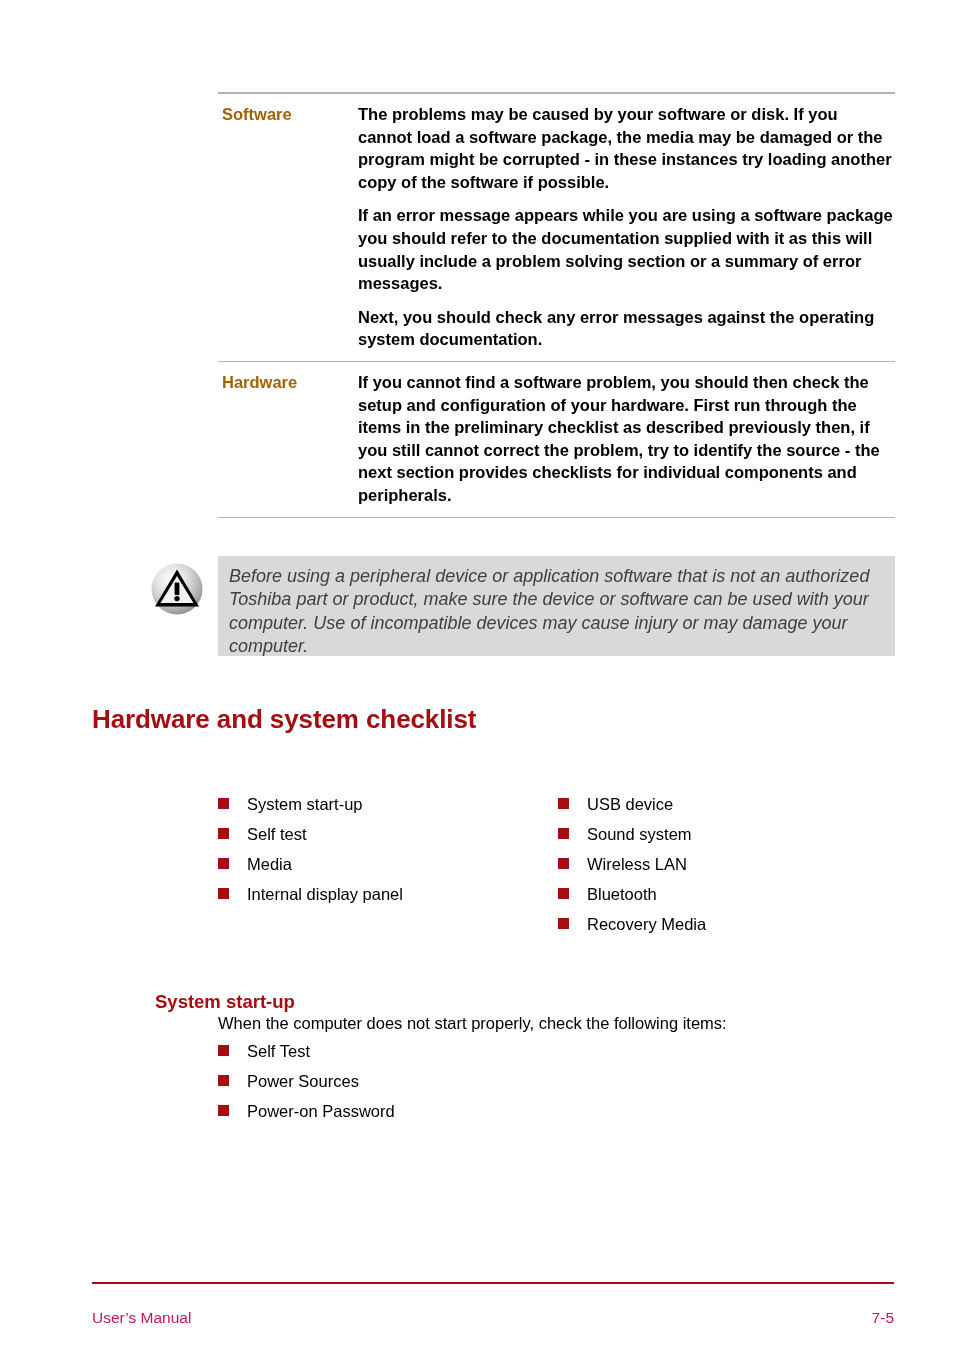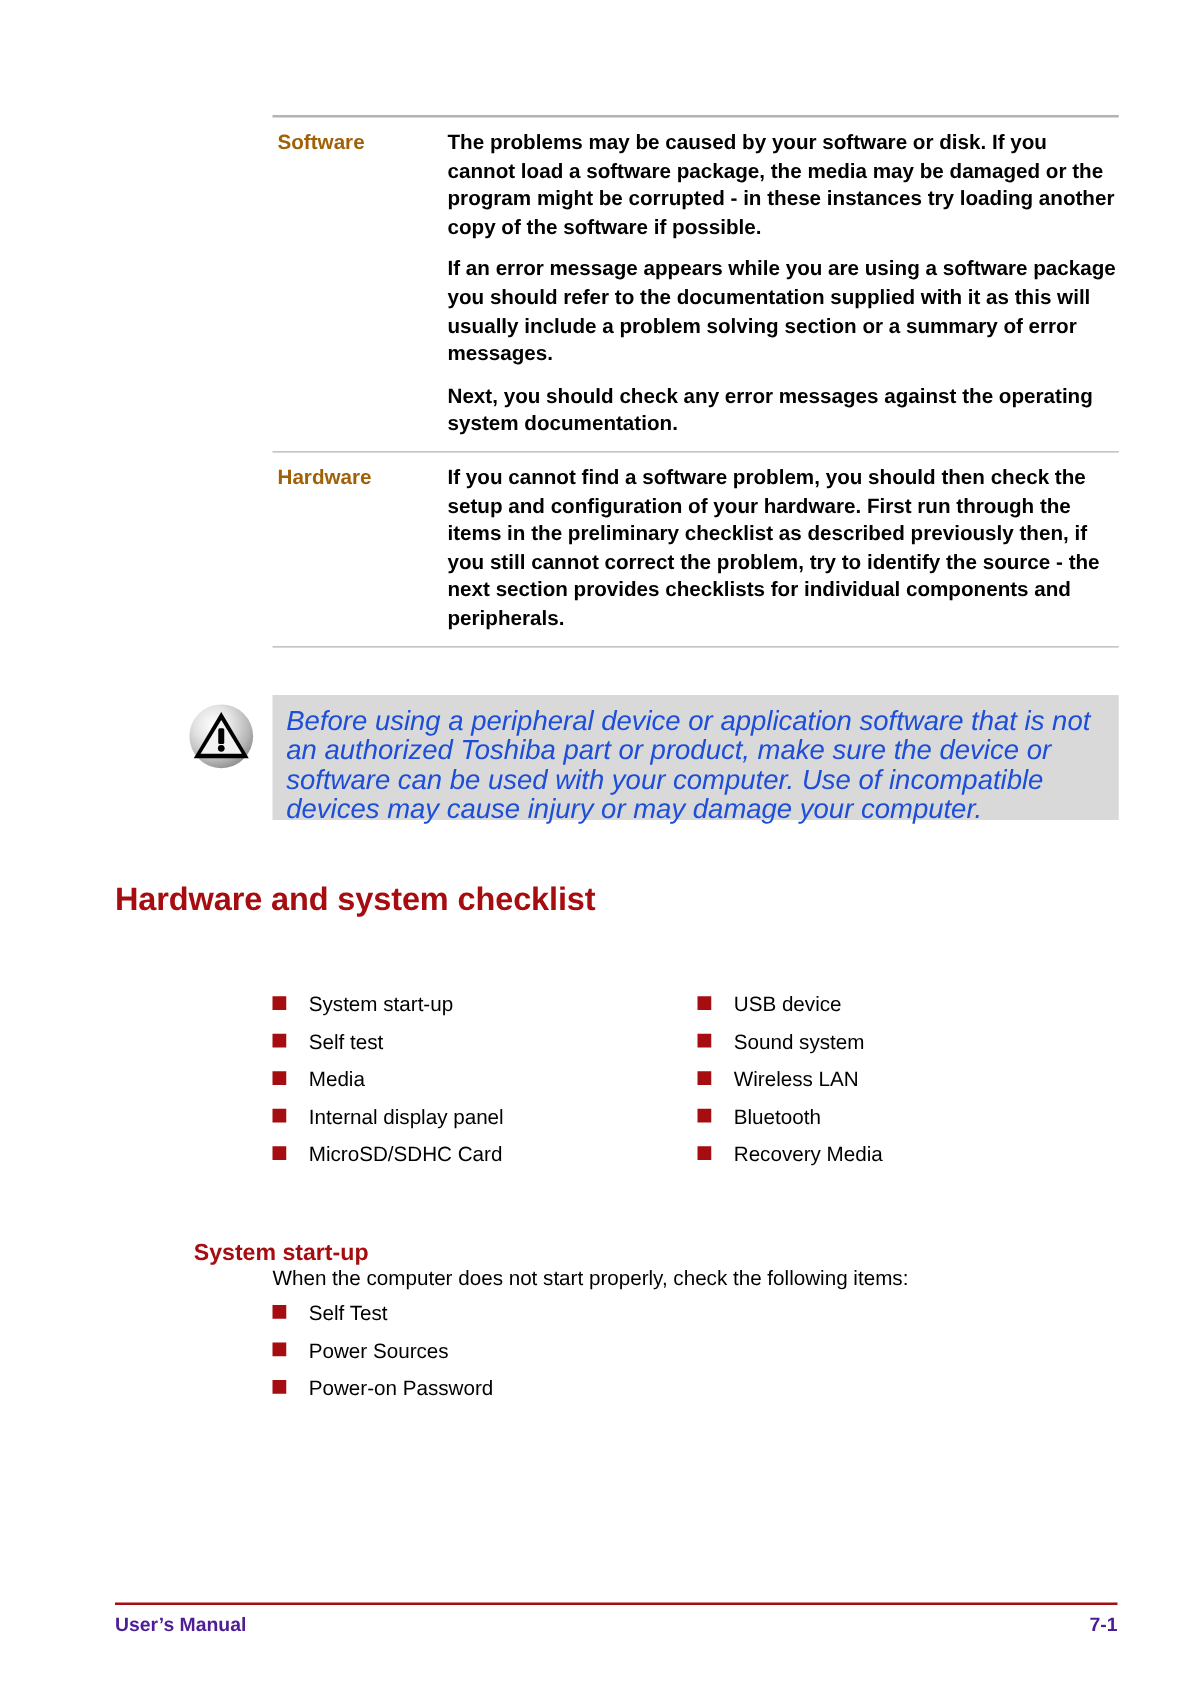--- a/index.html
+++ b/index.html
@@ -112,24 +112,24 @@
     position: absolute;
     left: 126px;
     top: 0px;
     width: 677px;
     height: 100px;
     background: #d9d9d9;
     box-sizing: border-box;
   }
   .caution-text {
     padding: 9px 14px 0 11px;
-    font-size: 22px;
+    font-size: 18px;
     font-style: italic;
     line-height: 23.4px;
-    color: #1d4ed8;
+    color: #404040;
   }
 
   
   .h1 {
     position: absolute;
     left: 92px;
     top: 687px;
     font-size: 26px;
     font-weight: bold;
     color: #a50d11;
@@ -228,25 +228,24 @@
     width: 802px;
   }
   .footer-rule {
     height: 2px;
     background: #a50d11;
     width: 100%;
   }
   .footer-row {
     display: flex;
     justify-content: space-between;
-    margin-top: 7px;
+    margin-top: 24px;
     font-size: 15.5px;
-    color: #4c1d95;
+    color: #be185d;
     line-height: 20px;
-    font-weight: bold;
   }
 </style>
 </head>
 <body>
 
 <div class="page">
 
 
   <div class="deftable">
     <div class="rule-top"></div>
@@ -310,24 +309,20 @@
           <span>Self test</span>
         </li>
         <li>
           <span class="bsq"></span>
           <span>Media</span>
         </li>
         <li>
           <span class="bsq"></span>
           <span>Internal display panel</span>
         </li>
-        <li>
-          <span class="bsq"></span>
-          <span>MicroSD/SDHC Card</span>
-        </li>
       </ul>
     </div>
     <div class="bullet-col">
       <ul class="blist">
         <li>
           <span class="bsq"></span>
           <span>USB device</span>
         </li>
         <li>
           <span class="bsq"></span>
@@ -364,17 +359,17 @@
     <li>
       <span class="bsq"></span>
       <span>Power-on Password</span>
     </li>
   </ul>
 
   <div class="footer">
     <div class="footer-rule"></div>
     <div class="footer-row">
       <span>User’s Manual</span>
-      <span>7-1</span>
+      <span>7-5</span>
     </div>
   </div>
 
 </div>
 
 </body></html>

